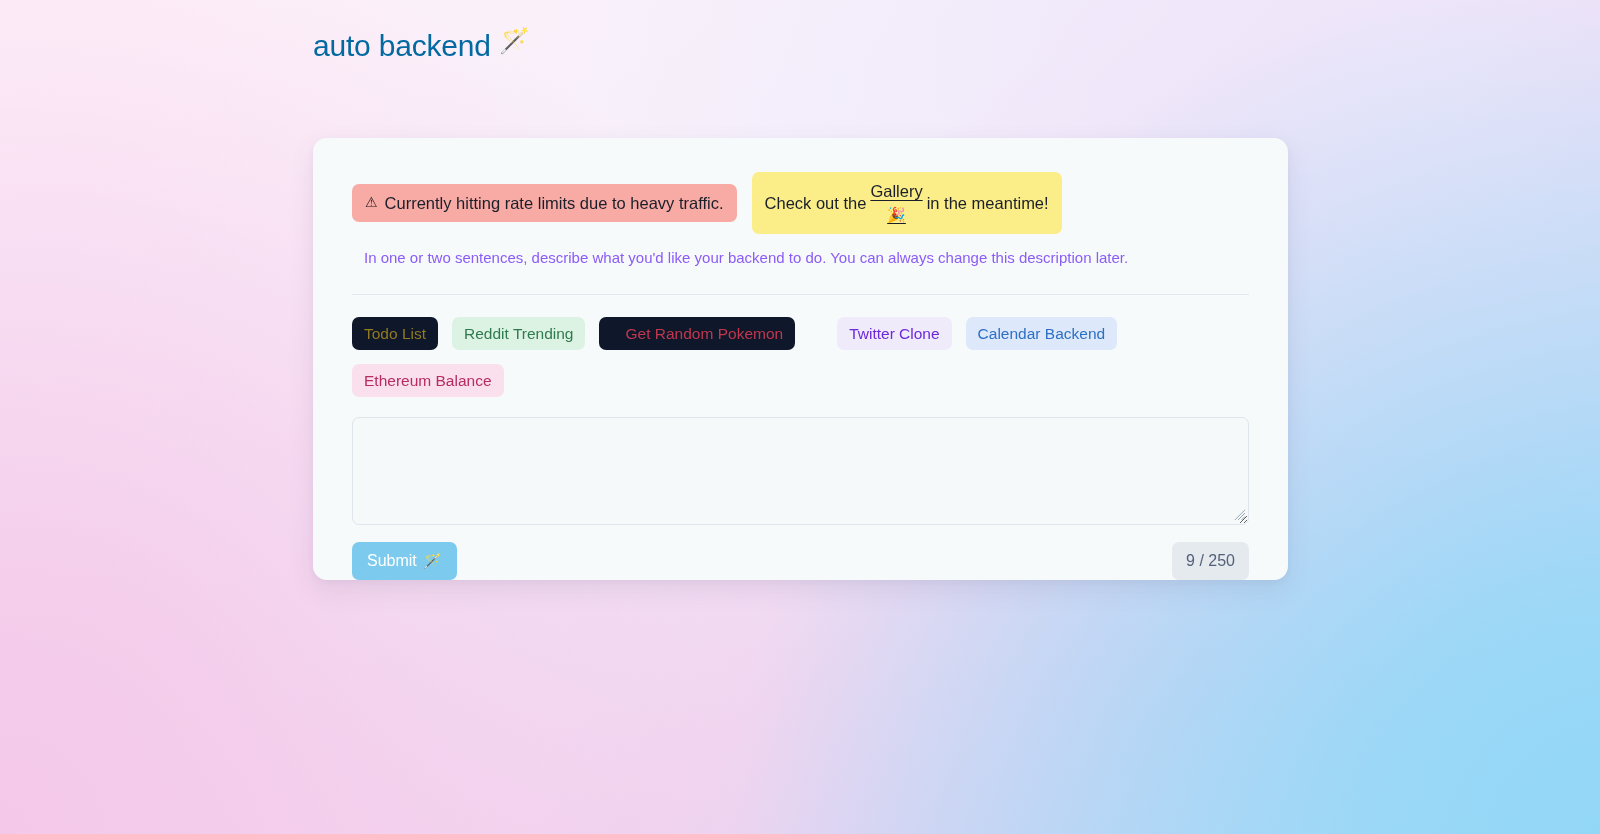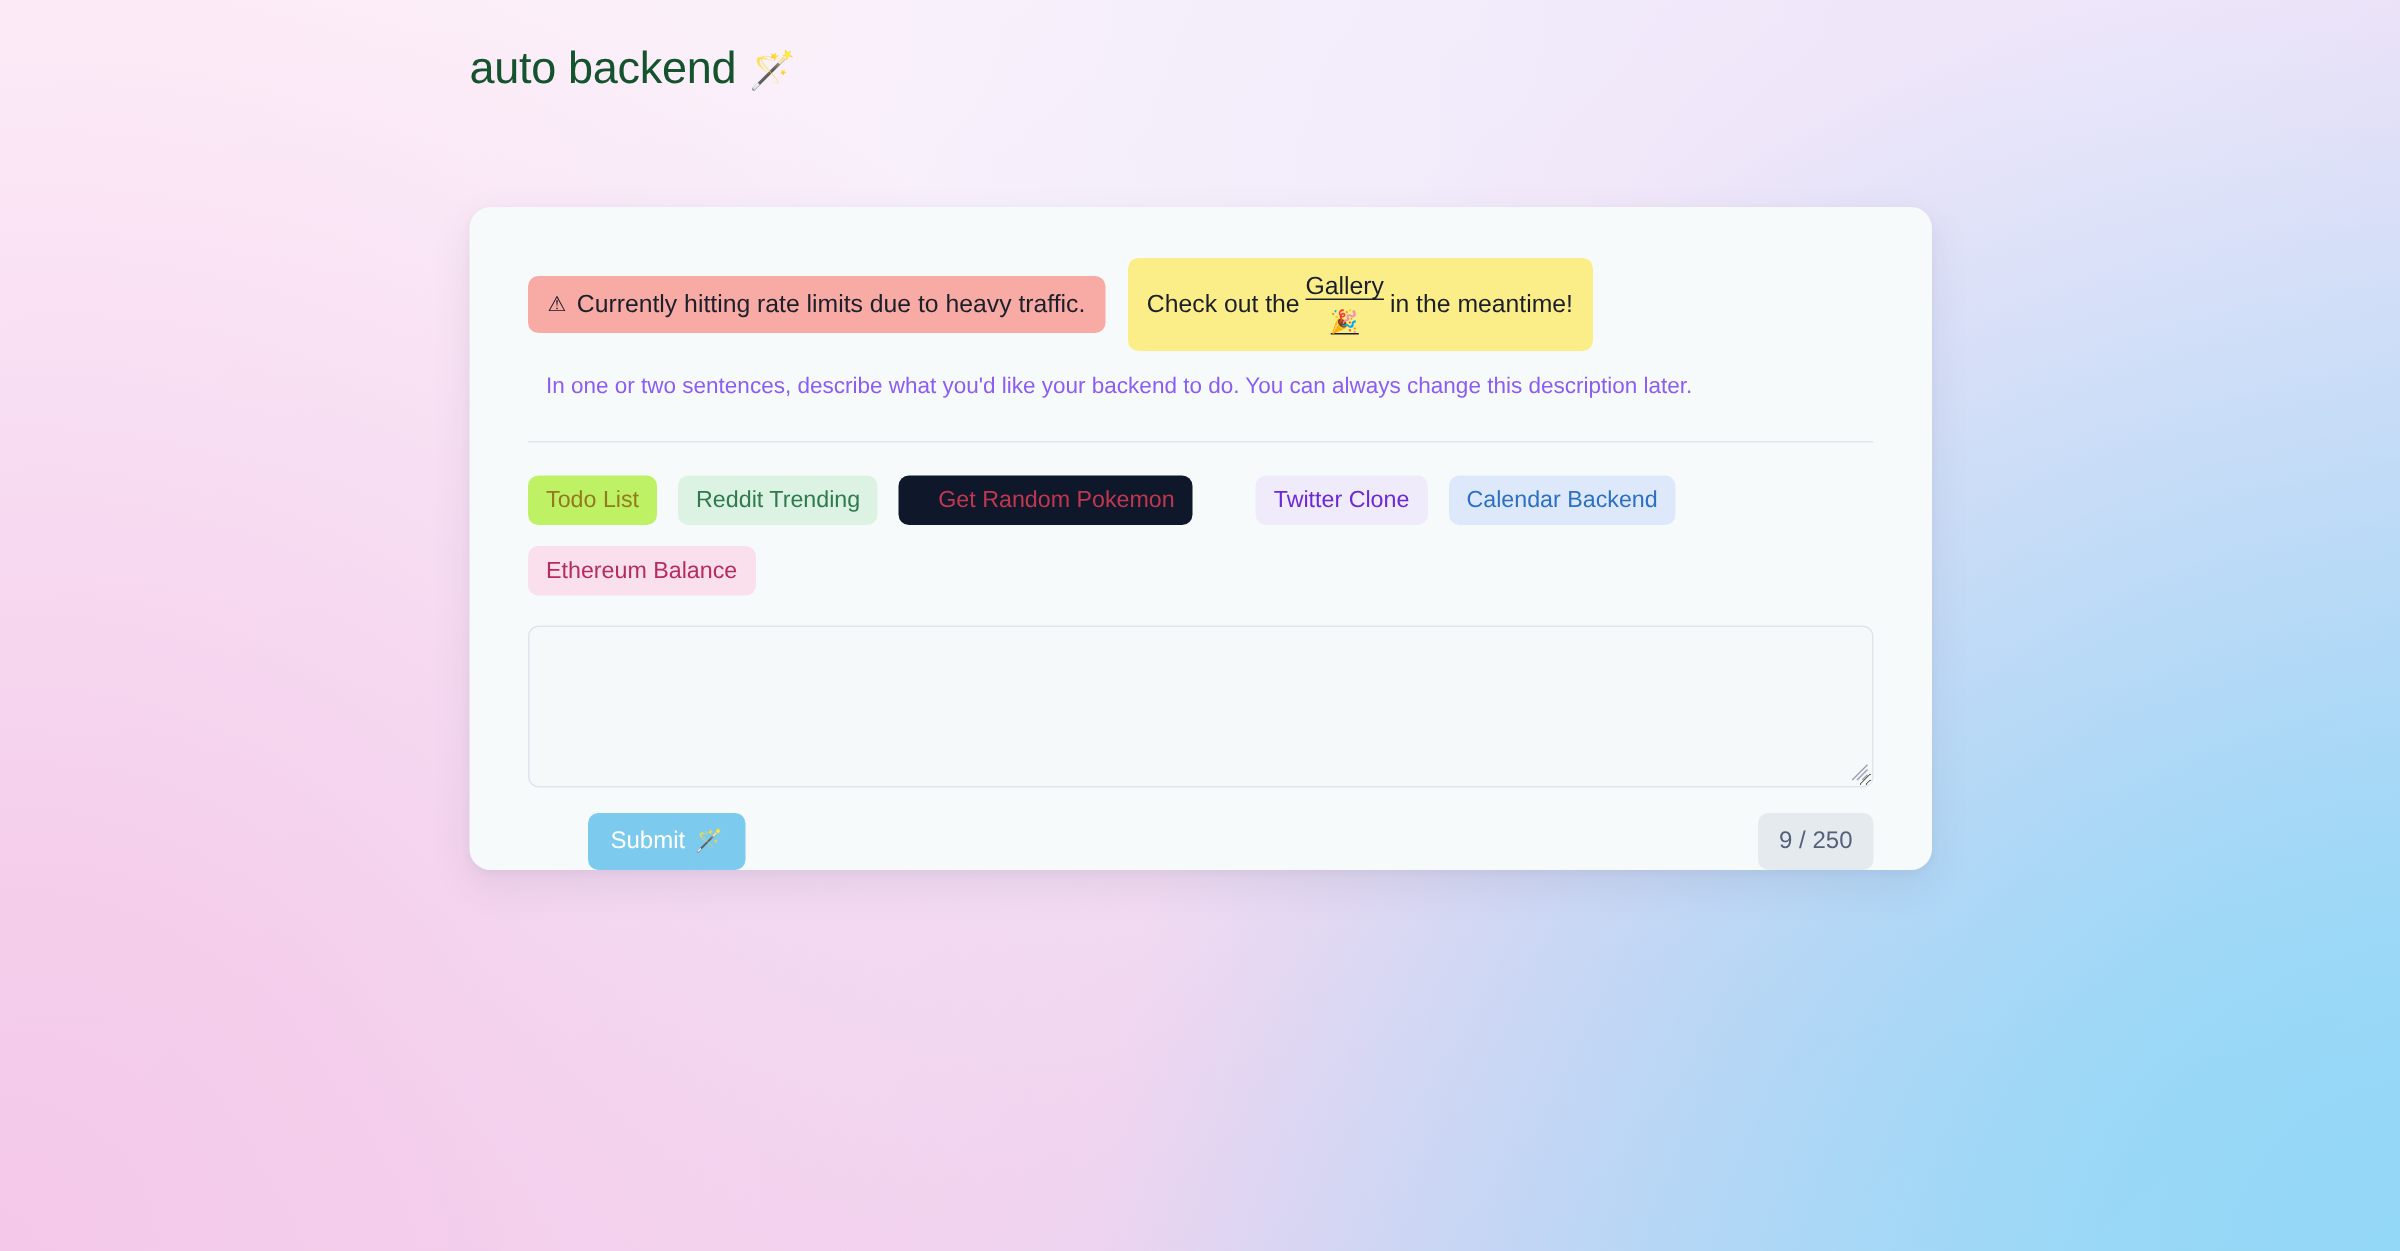--- a/index.html
+++ b/index.html
@@ -24,25 +24,25 @@
   }
 
   
   .brand {
     position: absolute;
     left: 313px;
     top: 27px;
     font-size: 30px;
     line-height: 38px;
     letter-spacing: -0.2px;
-    color: #14532d;
+    color: #0369a1;
     font-weight: 400;
     white-space: nowrap;
     display: flex;
-    align-items: center;
+    align-items: flex-start;
     gap: 9px;
     cursor: pointer;
   }
   .brand-text { display: inline-block; }
   .brand-icon {
     font-size: 25px;
     line-height: 1;
     display: inline-block;
     transform: translateY(1px);
   }
@@ -191,21 +191,20 @@
     border-radius: 7px;
     padding: 9px 15px;
     font-size: 16px;
     line-height: 20px;
     font-family: inherit;
     cursor: pointer;
     display: inline-flex;
     align-items: center;
     gap: 7px;
     white-space: nowrap;
-    margin-left: 40px;
   }
   .submit-icon { font-size: 15px; }
   .char-counter {
     background: #e5eaef;
     color: #55607a;
     border-radius: 7px;
     padding: 9px 14px;
     font-size: 16px;
     line-height: 20px;
     white-space: nowrap;
@@ -237,21 +236,21 @@
       <span>in the meantime!</span>
     </div>
 
   </div>
 
   <p class="section-desc">In one or two sentences, describe what you'd like your backend to do. You can always change this description later.</p>
 
   <hr class="divider">
 
   <div class="chips">
-      <button class="chip" style="background: #bef264; color: rgb(146, 123, 31);">Todo List</button>
+      <button class="chip" style="background: #0f172a; color: rgb(146, 123, 31);">Todo List</button>
       <button class="chip" style="background: rgb(220, 243, 228); color: rgb(47, 122, 78);">Reddit Trending</button>
       <button class="chip" style="background: #0f172a; color: rgb(192, 55, 79); padding-left: 26px;">Get Random Pokemon</button>
       <button class="chip" style="background: rgb(240, 235, 251); color: #6d28d9; margin-left: 28px;">Twitter Clone</button>
       <button class="chip" style="background: rgb(221, 233, 251); color: rgb(45, 111, 196);">Calendar Backend</button>
       <button class="chip" style="background: rgb(250, 224, 236); color: rgb(182, 43, 98);">Ethereum Balance</button>
     </div>
 
   <div class="textarea-wrap">
     <textarea class="prompt" placeholder="" style=""></textarea>
     <svg class="resize-grip" viewBox="0 0 12 12">

